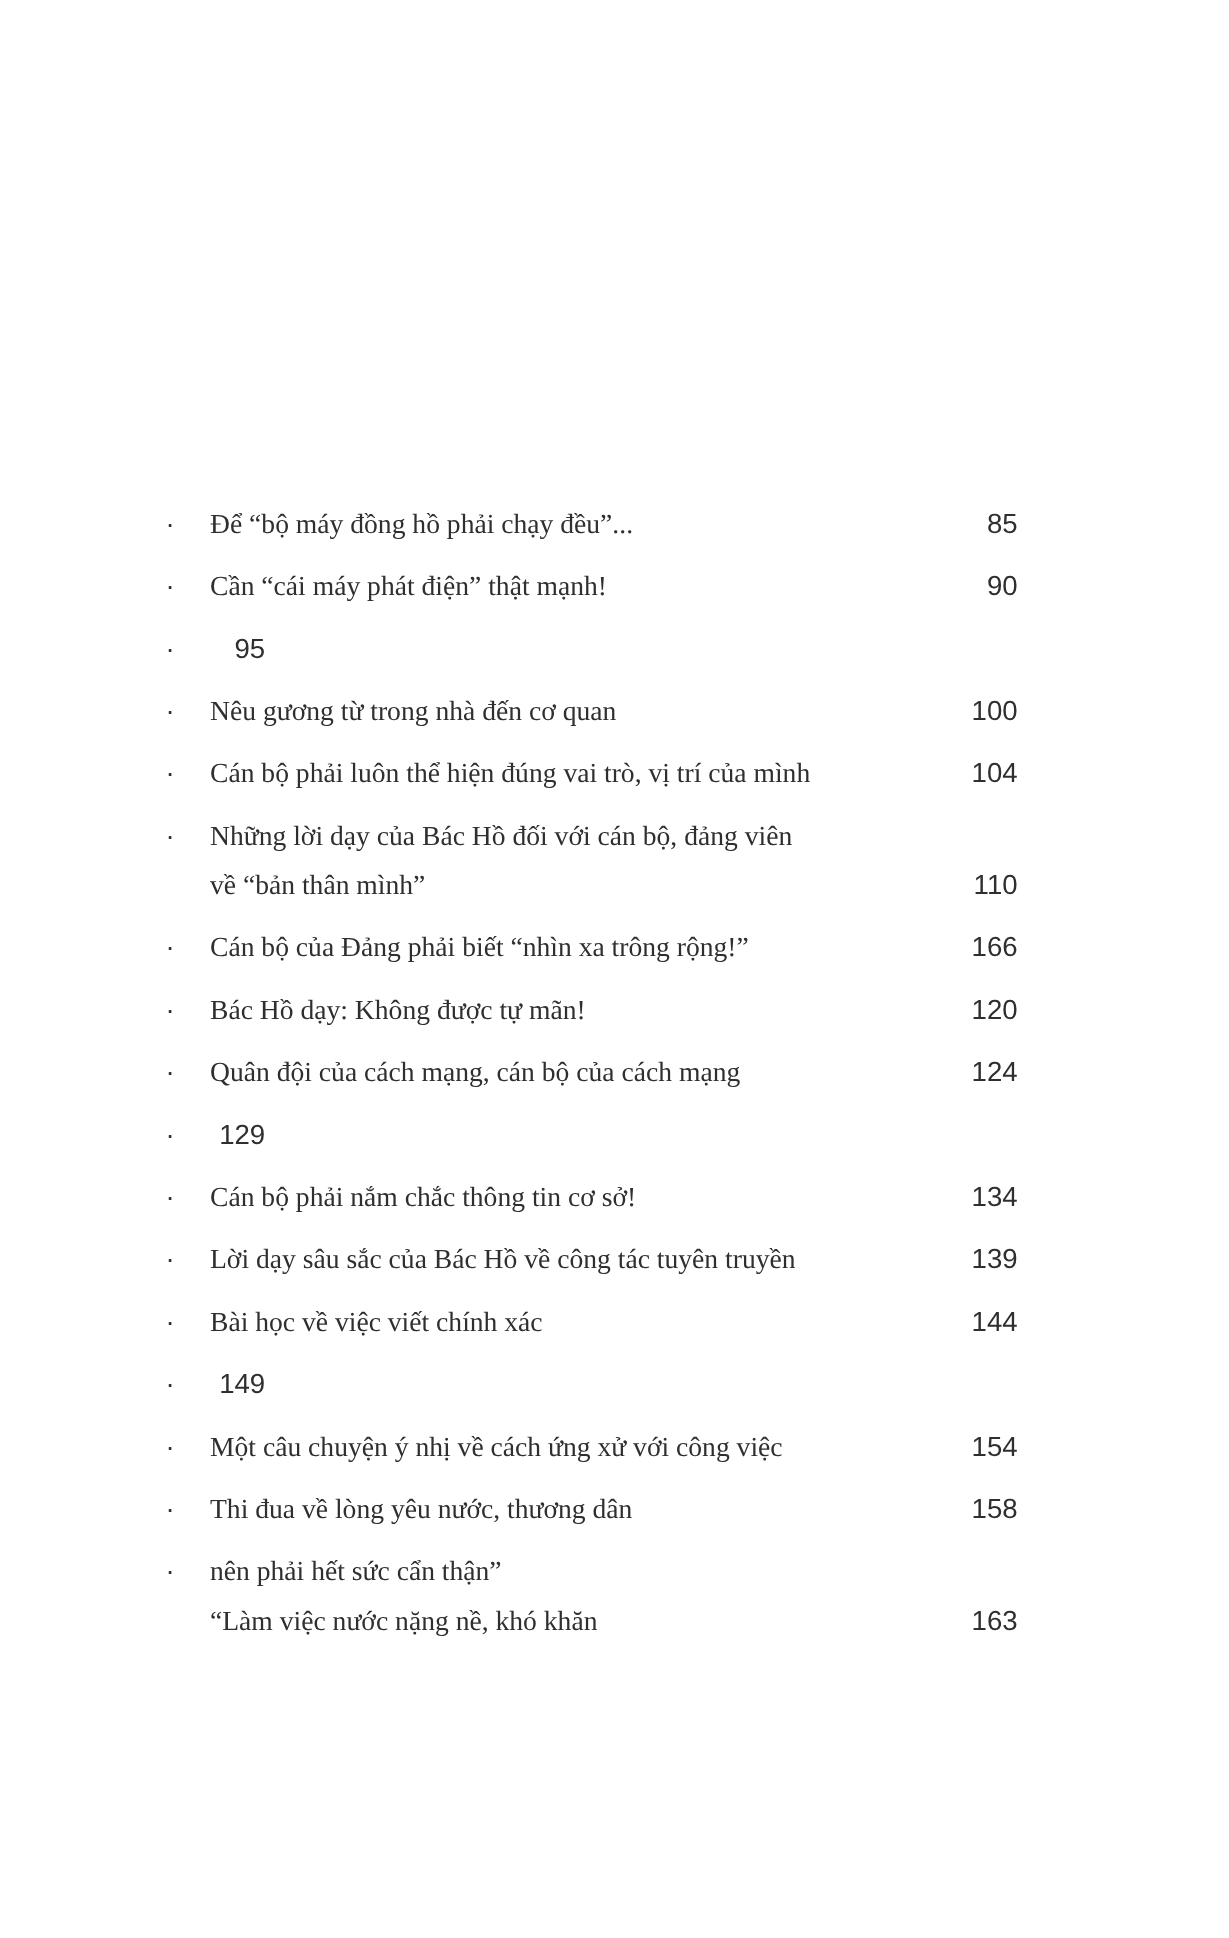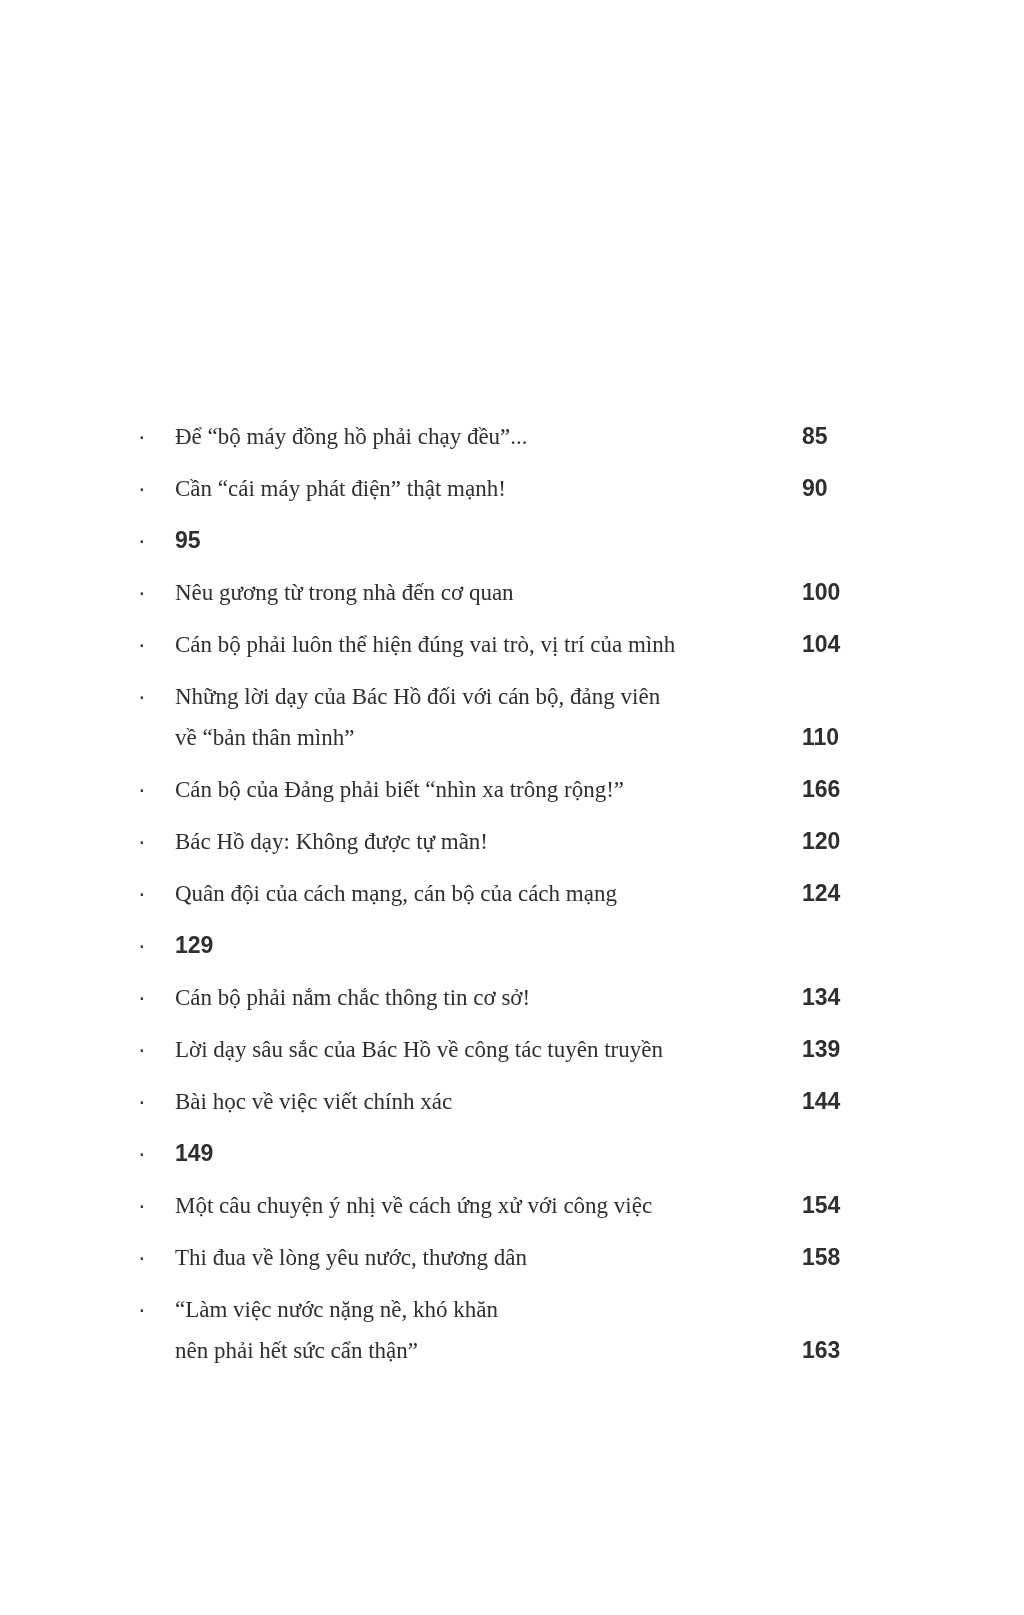--- a/index.html
+++ b/index.html
@@ -41,23 +41,22 @@
     min-width: 0;
     padding-right: 14px;
   }
   .title .line {
     white-space: nowrap;
     font-family: Liberation Serif, serif;
   }
   .pagenum {
     flex: 0 0 auto;
     min-width: 46px;
-    text-align: left;
+    text-align: right;
     align-self: flex-end;
-    font-weight: bold;
   }
 </style>
 </head>
 <body>
 
 <div class="page">
   <div class="toc" id="toc-list">
       <div class="row">
         <span class="bullet">·</span>
         <div class="title">
@@ -158,19 +157,19 @@
       <div class="row">
         <span class="bullet">·</span>
         <div class="title">
           <div class="line">Thi đua về lòng yêu nước, thương dân</div>
         </div>
         <span class="pagenum">158</span>
       </div>
       <div class="row">
         <span class="bullet">·</span>
         <div class="title">
+          <div class="line">nên phải hết sức cẩn thận”</div>
           <div class="line">“Làm việc nước nặng nề, khó khăn</div>
-          <div class="line">nên phải hết sức cẩn thận”</div>
         </div>
         <span class="pagenum">163</span>
       </div>
     </div>
 </div>
 
 </body></html>

